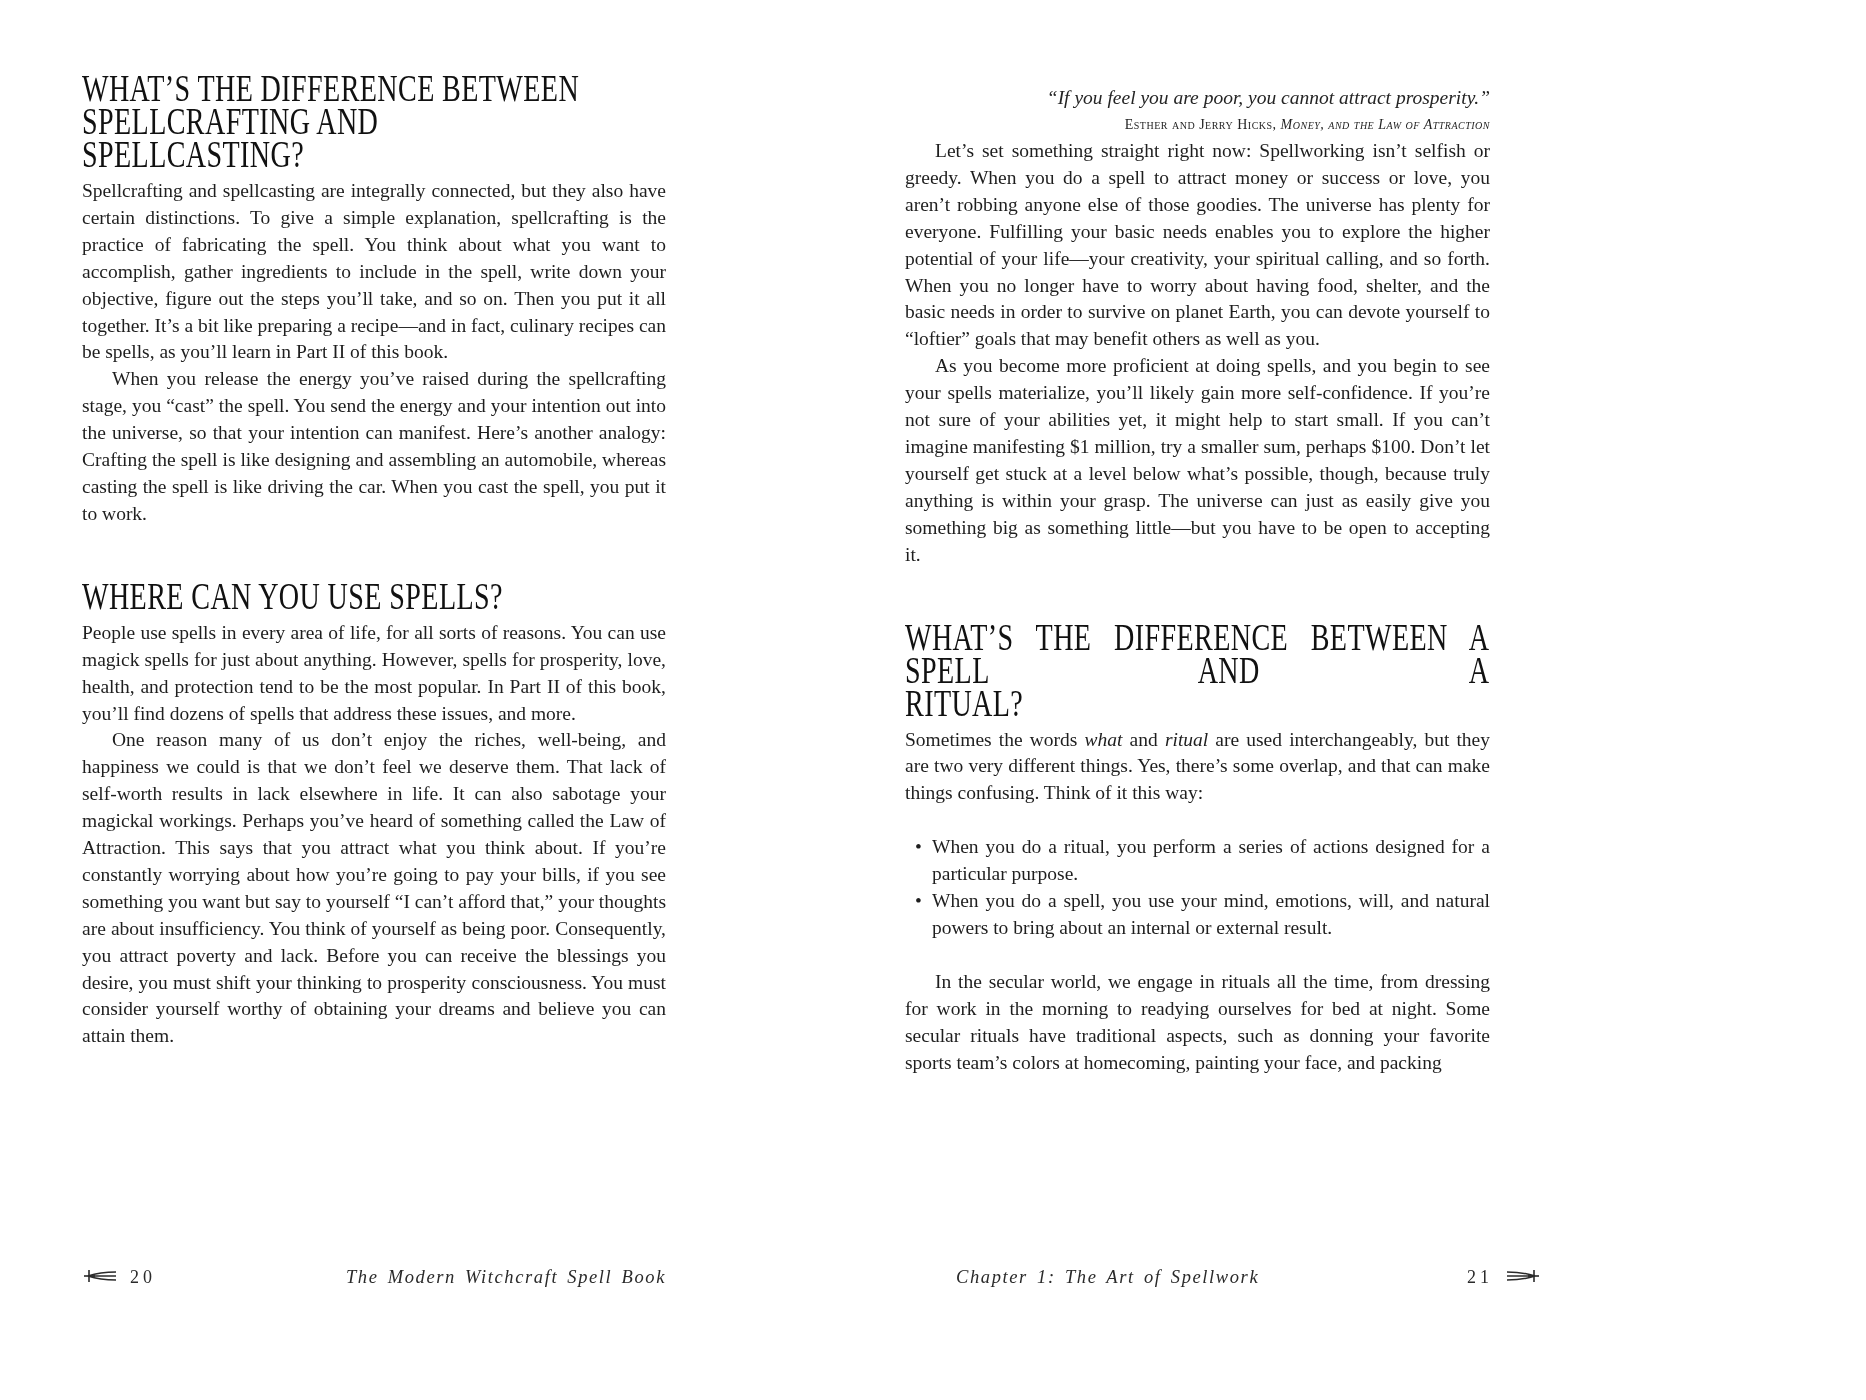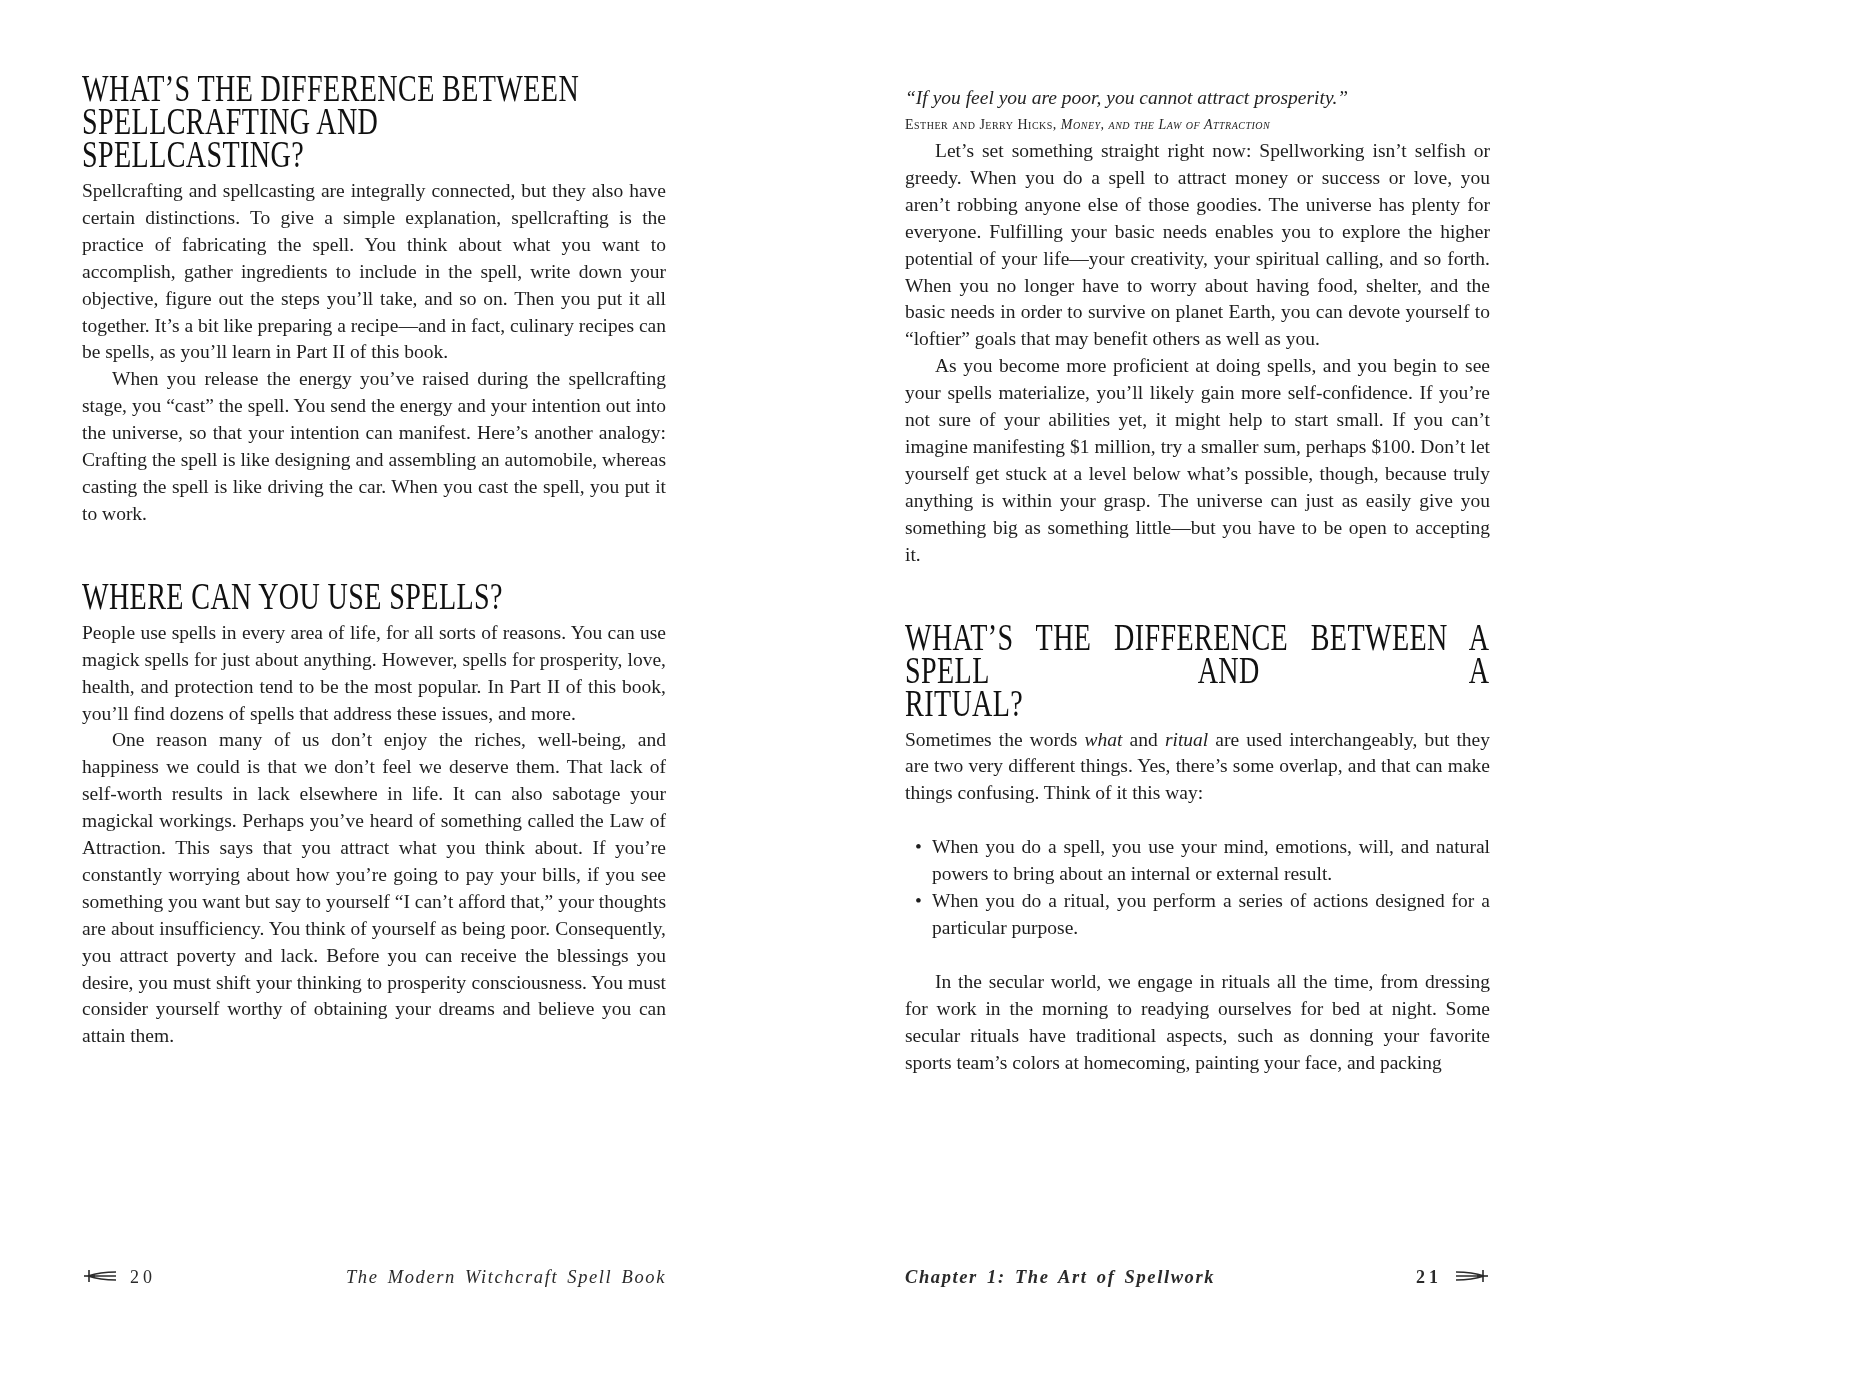--- a/index.html
+++ b/index.html
@@ -34,21 +34,21 @@
     font-size: 19.5px;
     line-height: 26.9px;
     text-align: justify;
     color: #1e1e1e;
   }
   .indent { text-indent: 30px; }
 
   .section-gap-heading { margin-top: 52px; }
   .after-heading { margin-top: 7px; }
 
-  .quote-block { text-align: left; }
+  .quote-block { text-align: right; }
   .quote-text {
     font-style: italic;
     font-size: 19.5px;
     line-height: 27px;
     color: #242424;
   }
   .quote-attrib {
     font-size: 14px;
     line-height: 27px;
     font-variant: small-caps;
@@ -79,21 +79,21 @@
 
   .footer {
     position: absolute;
     top: 1262px;
     height: 30px;
     display: flex;
     align-items: center;
     justify-content: space-between;
   }
   .footer-left  { left: 82px;  width: 584px; }
-  .footer-right { left: 905px; width: 585px; font-weight: bold; }
+  .footer-right { left: 956px; width: 585px; }
   .page-num-group { display: flex; align-items: flex-start; gap: 12px; }
   .page-num {
     font-size: 18px;
     letter-spacing: 4px;
     color: #2a2a2a;
   }
   .running-title {
     font-style: italic;
     font-size: 18.5px;
     letter-spacing: 1.6px;
@@ -137,22 +137,22 @@
     <p class="body-text indent">As you become more proficient at doing spells, and you begin to see your spells materialize, you’ll likely gain more self-confidence. If you’re not sure of your abilities yet, it might help to start small. If you can’t imagine manifesting $1 million, try a smaller sum, perhaps $100. Don’t let yourself get stuck at a level below what’s possible, though, because truly anything is within your grasp. The universe can just as easily give you something big as something little—but you have to be open to accepting it.</p>
 
     <h2 class="display-heading section-gap-heading">
       <span class="h-line h-line-justify">WHAT’S THE DIFFERENCE BETWEEN A SPELL AND A</span>
       <span class="h-line">RITUAL?</span>
     </h2>
 
     <p class="body-text after-heading"><span>Sometimes the words </span><i>what</i><span> and </span><i>ritual</i><span> are used interchangeably, but they are two very different things. Yes, there’s some overlap, and that can make things confusing. Think of it this way:</span></p>
 
     <ul class="bullet-list">
+      <li>When you do a ritual, you perform a series of actions designed for a particular purpose.</li>
       <li>When you do a spell, you use your mind, emotions, will, and natural powers to bring about an internal or external result.</li>
-      <li>When you do a ritual, you perform a series of actions designed for a particular purpose.</li>
     </ul>
 
     <p class="body-text indent">In the secular world, we engage in rituals all the time, from dressing for work in the morning to readying ourselves for bed at night. Some secular rituals have traditional aspects, such as donning your favorite sports team’s colors at homecoming, painting your face, and packing</p>
   </div>
 
   <div class="footer footer-left">
     <span class="page-num-group">
       <svg class="fleuron" width="36" height="18" viewBox="0 0 36 18" aria-hidden="true">
         <path d="M7 3 V15" stroke="#2a2a2a" stroke-width="1.6" fill="none"></path>
         <path d="M2 9 H13" stroke="#2a2a2a" stroke-width="1.6" fill="none"></path>

